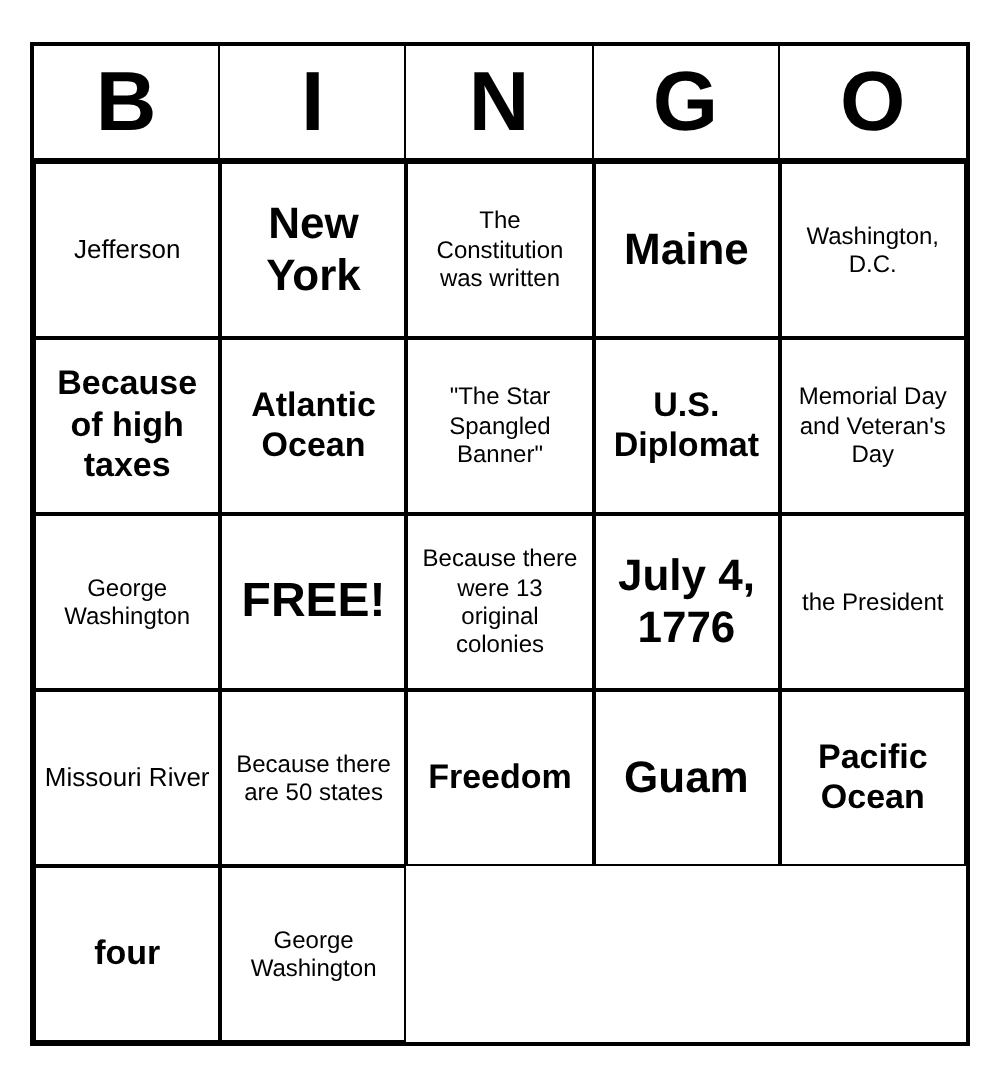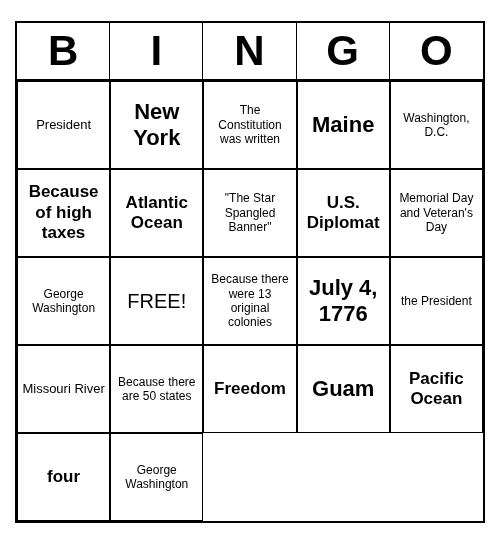--- a/index.html
+++ b/index.html
@@ -48,41 +48,41 @@
     .bingo-cell.large-text {
       font-size: 22px;
       font-weight: bold;
       line-height: 1.2;
     }
     .bingo-cell.medium-text {
       font-size: 17px;
       font-weight: bold;
     }
     .bingo-cell.free {
-      font-size: 20px;
-      font-weight: normal;
+      font-size: 24px;
+      font-weight: bold;
       text-align: right;
     }
     .bingo-cell.small-text {
       font-size: 12px;
     }
   </style>
 </head>
 <body>
 
 <div class="bingo-card">
   <div class="bingo-header">
   <div class="bingo-letter">B</div>
       <div class="bingo-letter">I</div>
       <div class="bingo-letter">N</div>
       <div class="bingo-letter">G</div>
       <div class="bingo-letter">O</div>
     </div>
   <div class="bingo-grid">
-  <div class="bingo-cell">President</div>
+  <div class="bingo-cell">Jefferson</div>
       <div class="bingo-cell large-text">New York</div>
       <div class="bingo-cell small-text">The Constitution was written</div>
       <div class="bingo-cell large-text">Maine</div>
       <div class="bingo-cell small-text">Washington, D.C.</div>
       <div class="bingo-cell medium-text">Because of high taxes</div>
       <div class="bingo-cell medium-text">Atlantic Ocean</div>
       <div class="bingo-cell small-text">"The Star Spangled Banner"</div>
       <div class="bingo-cell medium-text">U.S. Diplomat</div>
       <div class="bingo-cell small-text">Memorial Day and Veteran's Day</div>
       <div class="bingo-cell small-text">George Washington</div>

